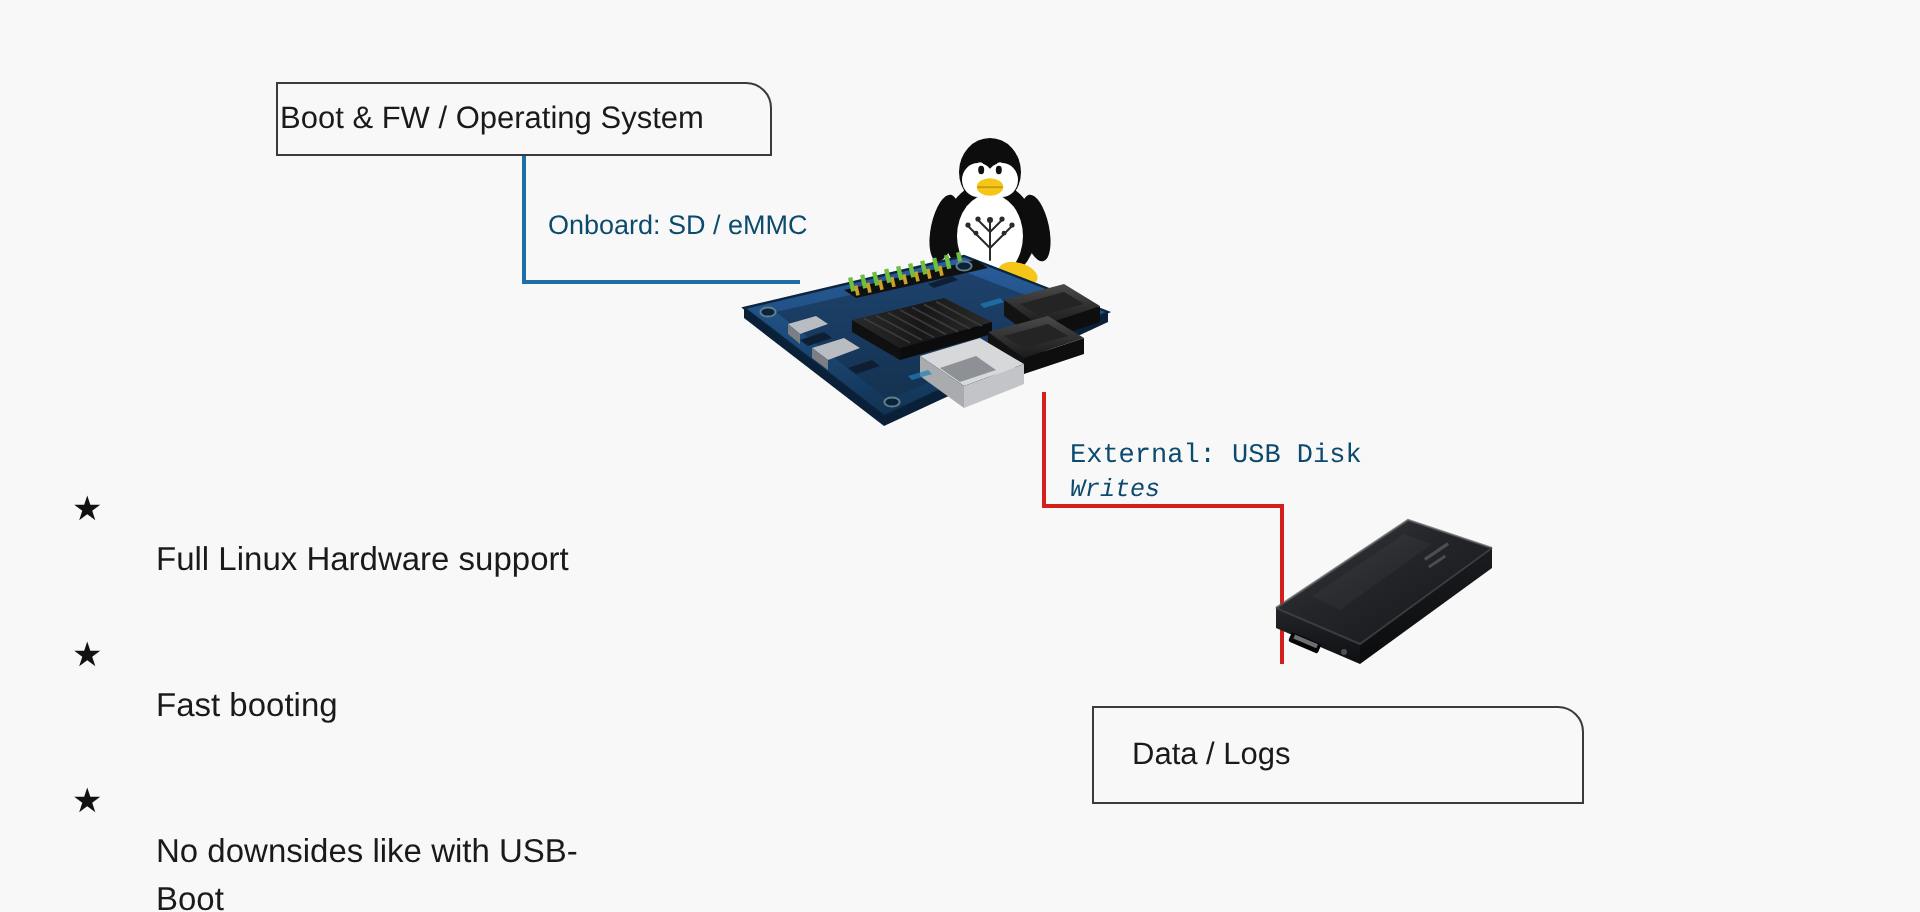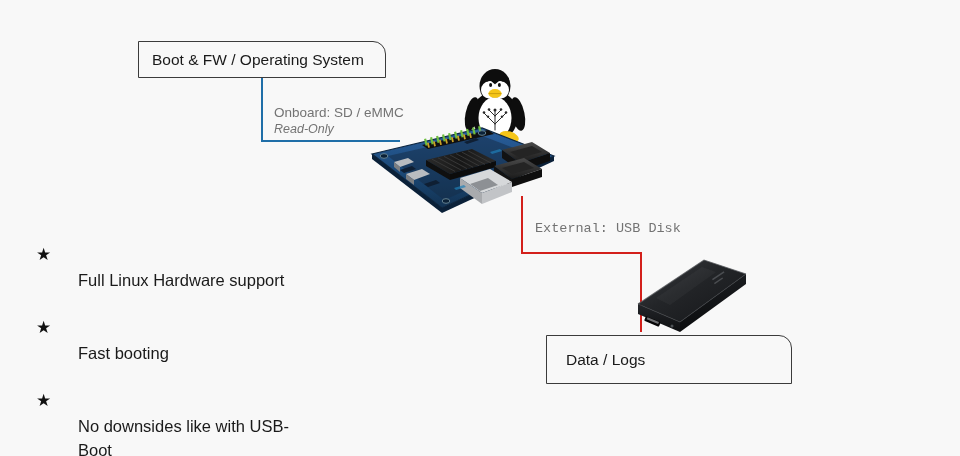--- a/index.html
+++ b/index.html
@@ -36,24 +36,24 @@
   }
   .box-line {
     font-size: 15.5px;
     line-height: 21px;
     white-space: nowrap;
   }
 
   #box-os {
     left: 138px; top: 41px;
     width: 248px; height: 37px;
-    padding-left: 13px;
+    padding-left: 1px;
   }
   #box-data {
-    left: 546px; top: 335px;
+    left: 546px; top: 353px;
     width: 246px; height: 49px;
     padding-left: 19px;
   }
 
   
   .conn { position: absolute; }
   .conn-v { width: 2px; }
   .conn-h { height: 2px; }
 
   .blue { background: #1f6ea8; }
@@ -64,21 +64,21 @@
   #blue-horiz { left: 261px; top: 140px; width: 139px; }
 
   
   #red-vert-a  { left: 521px; top: 196px; height: 58px; }
   #red-horiz   { left: 521px; top: 252px; width: 121px; }
   #red-vert-b  { left: 640px; top: 252px; height: 80px; }
 
   
   .caption {
     position: absolute;
-    color: #737373;
+    color: #0c4a6e;
     white-space: nowrap;
   }
   .caption .cap-title {
     font-size: 13.5px;
     line-height: 17px;
   }
   .caption .cap-sub {
     font-size: 12.5px;
     line-height: 16px;
     font-style: italic;
@@ -141,21 +141,20 @@
 
   <div class="box" id="box-os">
     <div class="box-line">Boot &amp; FW / Operating System</div>
   </div>
 
   <div class="conn conn-v blue" id="blue-vert"></div>
   <div class="conn conn-h blue" id="blue-horiz"></div>
 
   <div class="caption" id="cap-onboard">
     <div class="cap-title">Onboard: SD / eMMC</div>
-    <div class="cap-sub">Read-Only</div>
   </div>
 
   <div id="tux">
     <svg viewBox="0 0 66 78" width="66" height="78">
 
       <ellipse cx="33" cy="50" rx="23" ry="25" fill="#0d0d0d"></ellipse>
 
       <ellipse cx="33" cy="20" rx="15.5" ry="17" fill="#0d0d0d"></ellipse>
 
       <ellipse cx="10" cy="48" rx="6.5" ry="17" fill="#0d0d0d" transform="rotate(12 10 48)"></ellipse>
@@ -305,20 +304,21 @@
       </g>
     </svg>
   </div>
 
   <div class="conn conn-v red" id="red-vert-a"></div>
   <div class="conn conn-h red" id="red-horiz"></div>
   <div class="conn conn-v red" id="red-vert-b"></div>
 
   <div class="caption" id="cap-external">
     <div class="cap-title">External: USB Disk</div>
+    <div class="cap-sub">Writes</div>
   </div>
 
   <div id="usb-disk">
     <svg viewBox="0 0 134 88" width="134" height="88">
       <defs>
         <linearGradient id="diskTop" x1="0" y1="0" x2="1" y2="1">
           <stop offset="0%" stop-color="#3a3c40"></stop>
           <stop offset="45%" stop-color="#232528"></stop>
           <stop offset="100%" stop-color="#151619"></stop>
         </linearGradient>

